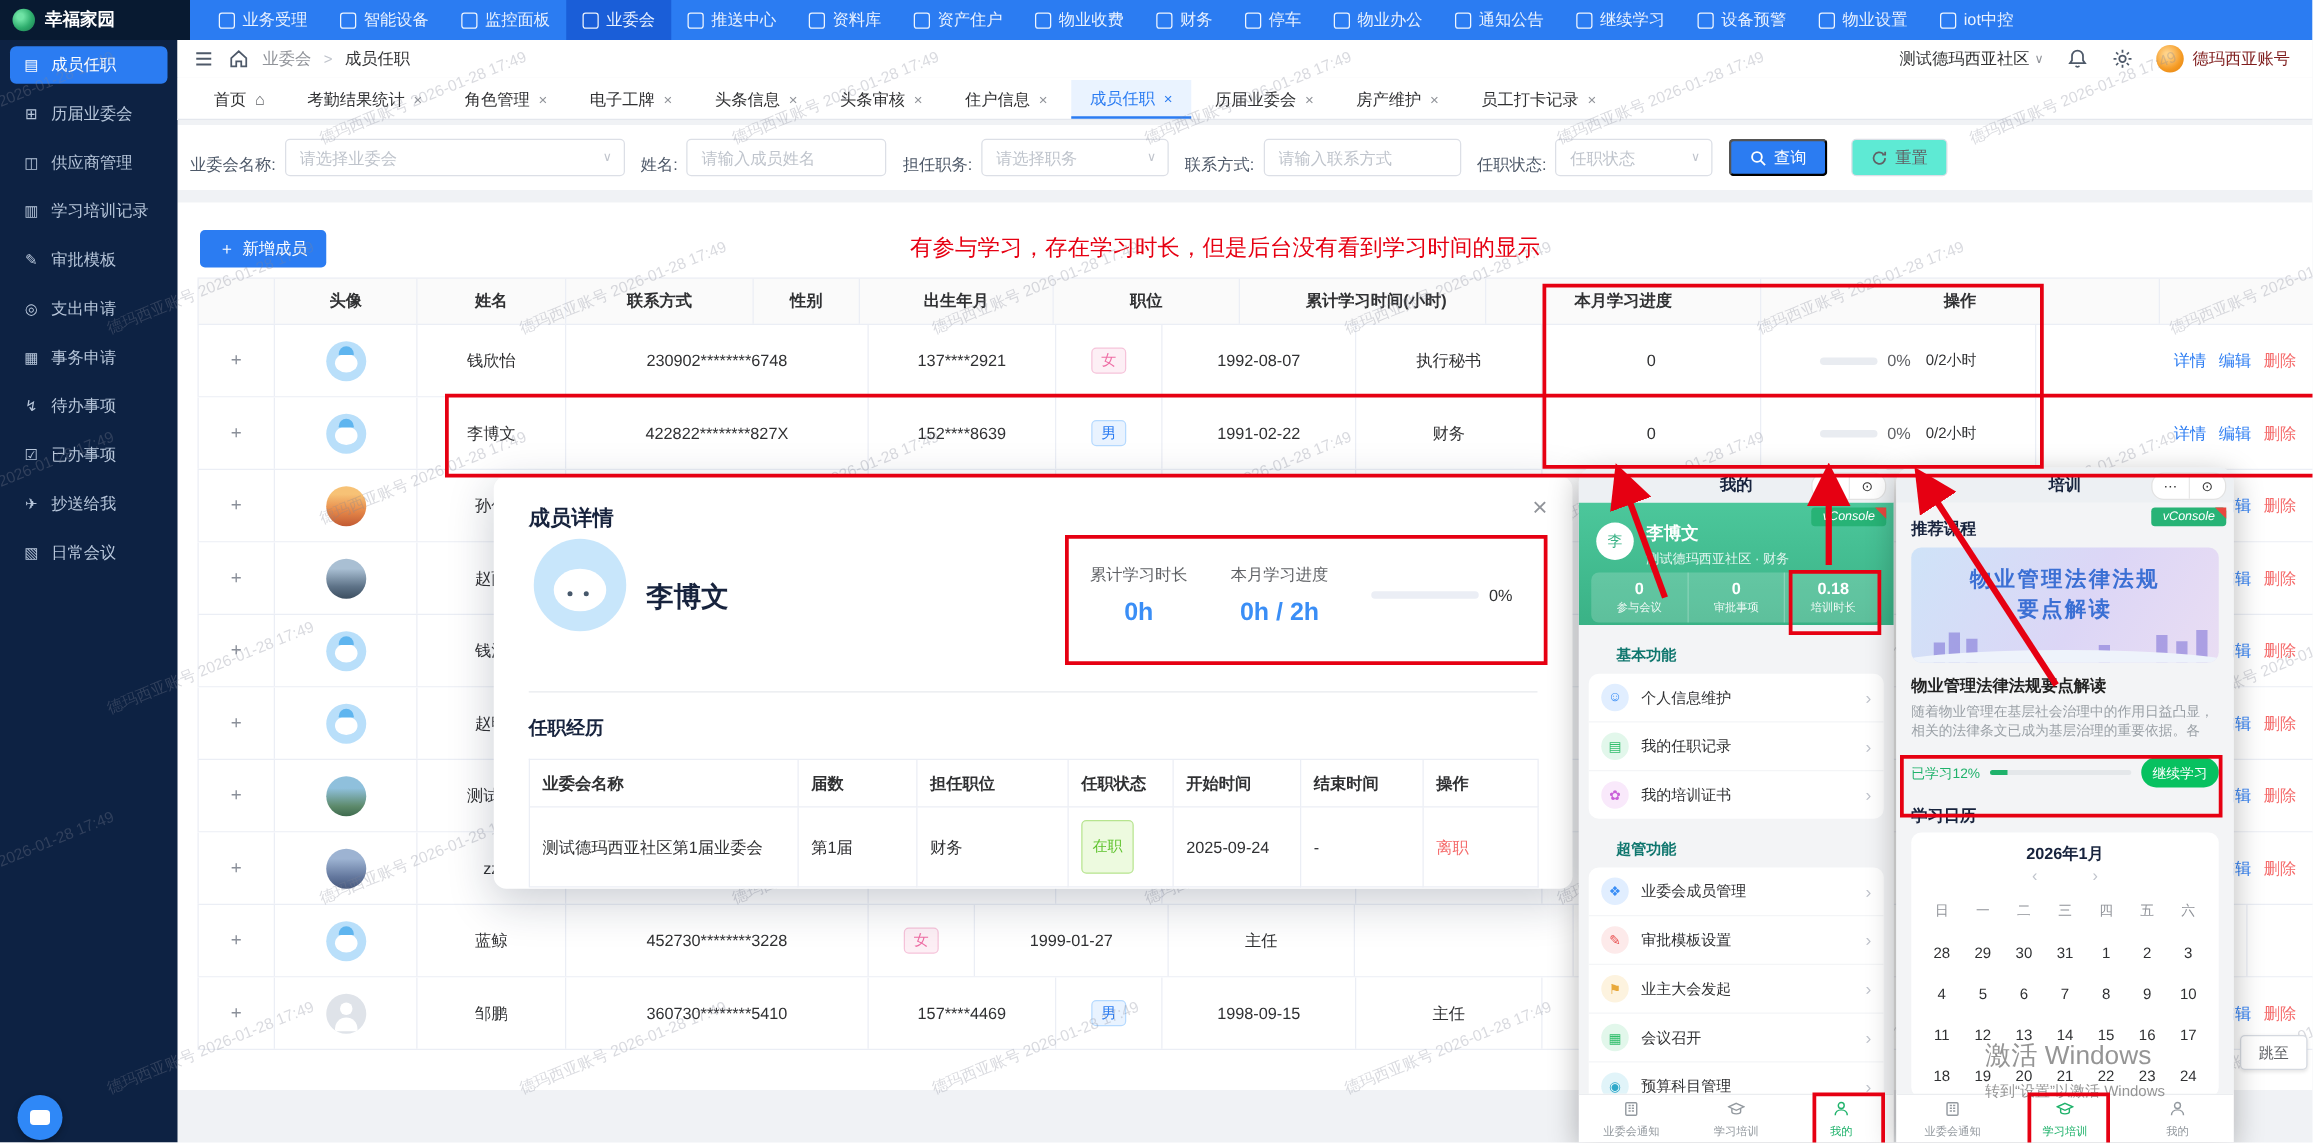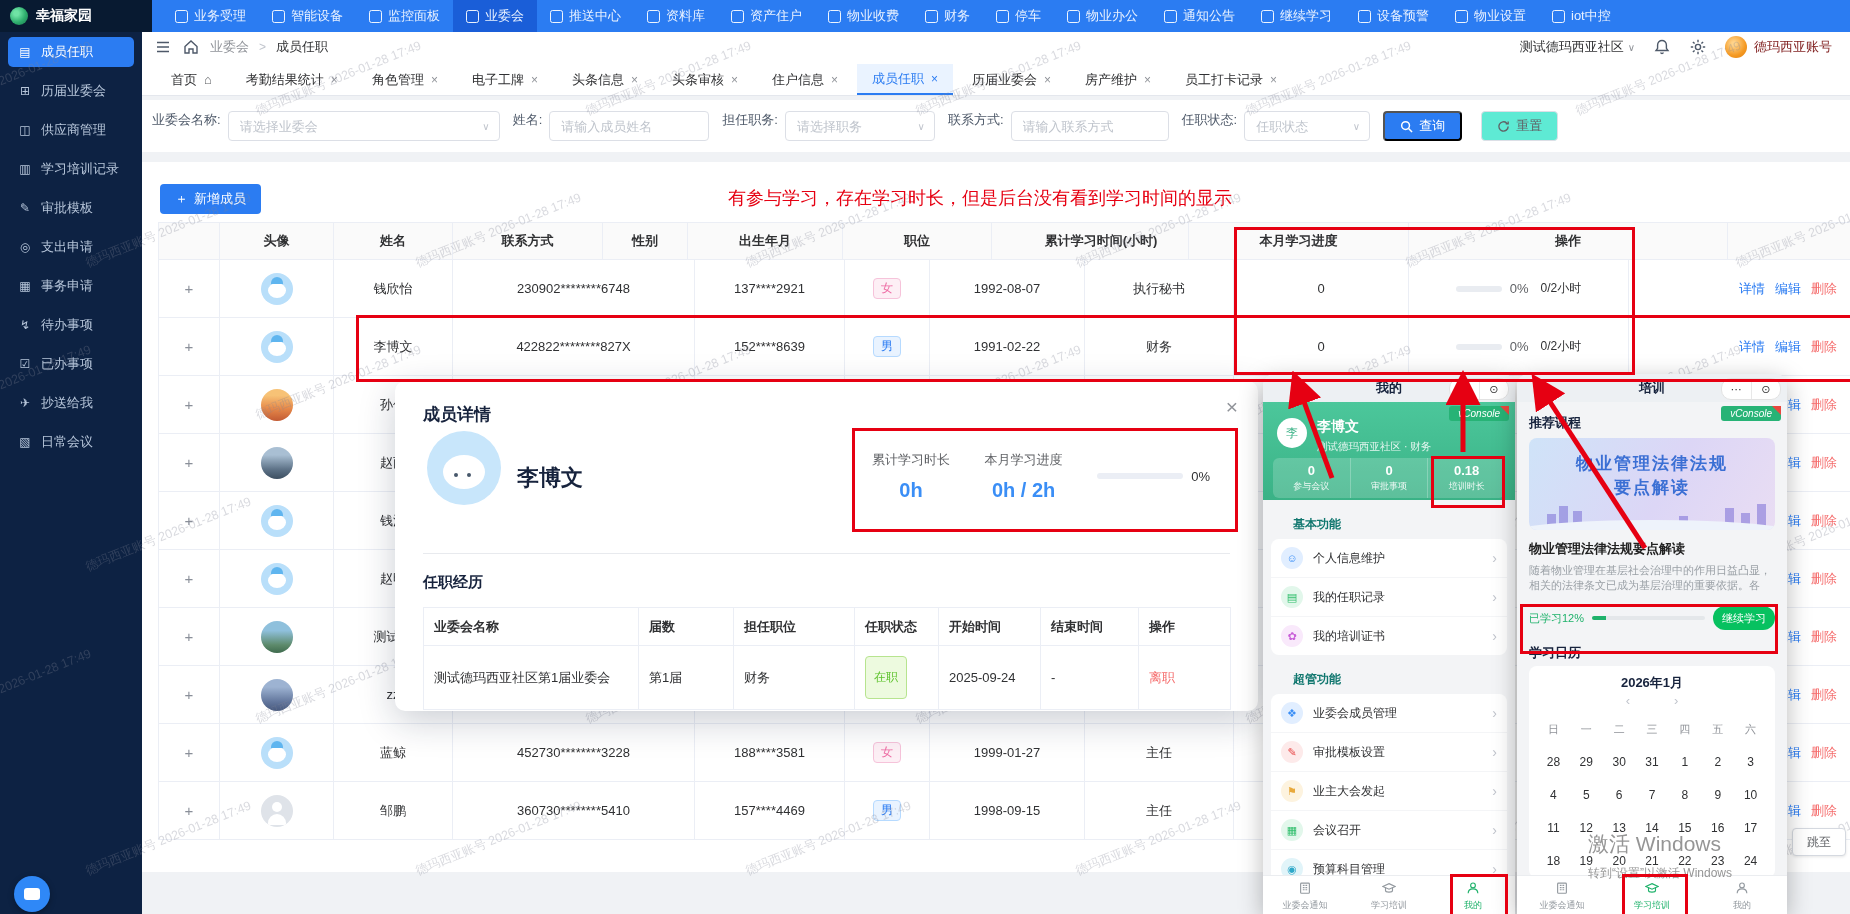--- a/index.html
+++ b/index.html
@@ -31,21 +31,21 @@
   .acct-name{font-size:13px;color:#7f1d1d;white-space:nowrap}
   
   .tabsrow{position:absolute;left:142px;top:62px;right:0;height:34px;background:#fff;border-bottom:1px solid #e4e7ed;display:flex;align-items:flex-end;padding-left:14px;gap:4px;z-index:2;box-sizing:border-box}
   .ptab{display:flex;align-items:center;gap:7px;height:31px;padding:0 15px;font-size:13px;color:#303133;cursor:pointer;box-sizing:border-box}
   .ptab .x{color:#909399;font-size:12px}
   .ptab.active{color:#2b7cf2;background:#eaf3ff;border-bottom:2px solid #2b7cf2}
   .ptab.active .x{color:#2b7cf2}
   .ptab .home{font-size:13px;color:#606266}
   
   .filterband{position:absolute;left:142px;top:100px;width:1708px;height:52px;background:#fff;display:flex;align-items:center;gap:13px;padding-left:10px;z-index:1;box-sizing:border-box}
-  .f-item{display:flex;align-items:flex-start;gap:7px}
+  .f-item{display:flex;align-items:flex-end;gap:7px}
   .f-label{font-size:13px;color:#4e5969;white-space:nowrap}
   .f-input{height:30px;border:1px solid #dcdfe6;border-radius:4px;background:#fff;display:flex;align-items:center;justify-content:space-between;padding:0 9px;box-sizing:border-box;cursor:text}
   .f-input input{border:none;outline:none;width:100%;font-size:13px;color:#303133;font-family:inherit;background:transparent}
   .f-input input::placeholder{color:#bfc4cc}
   .f-caret{color:#c0c4cc;font-size:10px;margin-left:4px}
   .btn{height:30px;border-radius:4px;display:flex;align-items:center;gap:6px;padding:0 15px;font-size:13px;cursor:pointer;box-sizing:border-box}
   .btn-primary{background:#2b7cf2;color:#fff}
   .btn-plain{background:#5eead4;border:1px solid #dcdfe6;color:#606266}
   
   .maincard{position:absolute;left:142px;top:162px;width:1708px;height:710px;background:#fff;z-index:1}
@@ -624,21 +624,20 @@
     </div>
     <div class="trow">
       <div class="cell" style="width: 62px;">
         <span class="expand">+</span>
       </div>
       <div class="cell" style="width: 114px;">
         <div class="avatar mascot"></div>
       </div>
       <div class="cell" style="width: 119px;">蓝鲸</div>
       <div class="cell" style="width: 242px;">452730********3228</div>
-      <div class="cell" style="width: 150px;">188****3581</div>
       <div class="cell" style="width: 85px;">
         <span class="badge female">女</span>
       </div>
       <div class="cell" style="width: 155px;">1999-01-27</div>
       <div class="cell" style="width: 149px;">主任</div>
       <div class="cell" style="width: 175px;"></div>
       <div class="cell" style="width: 220px;"></div>
       <div class="cell" style="width: 319px;">
         <span class="lnk">详情</span>
         <span class="lnk">编辑</span>

